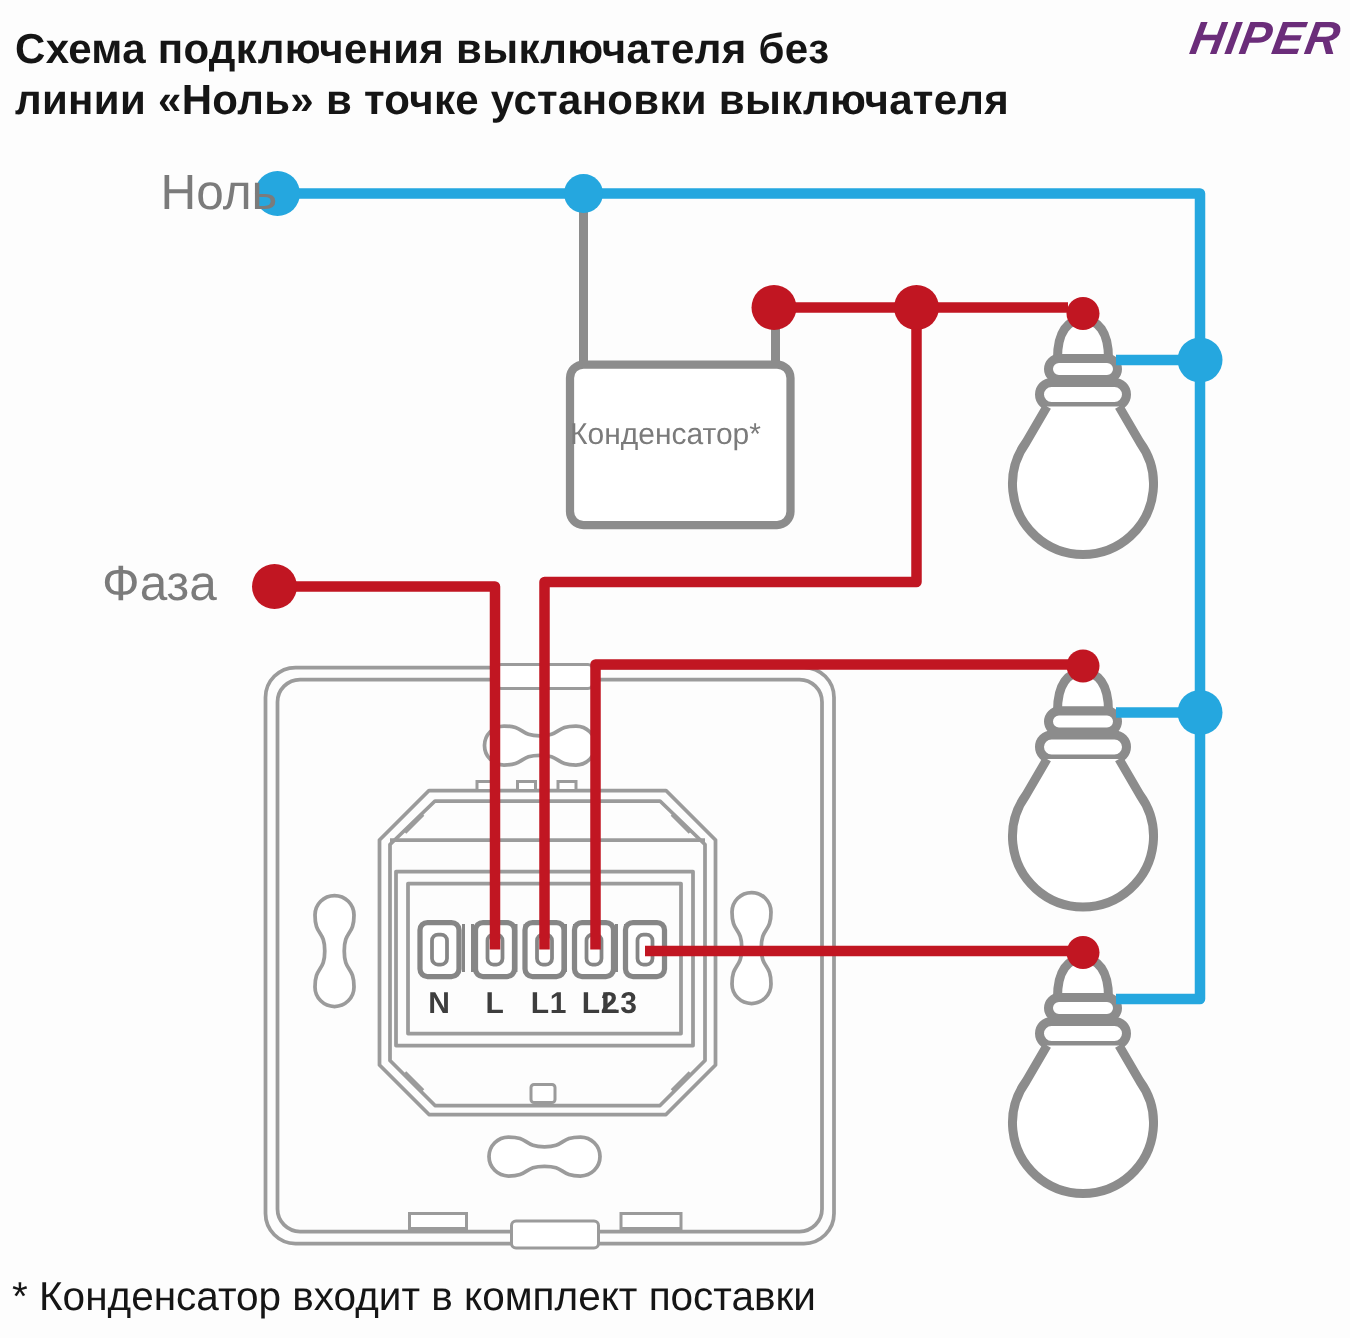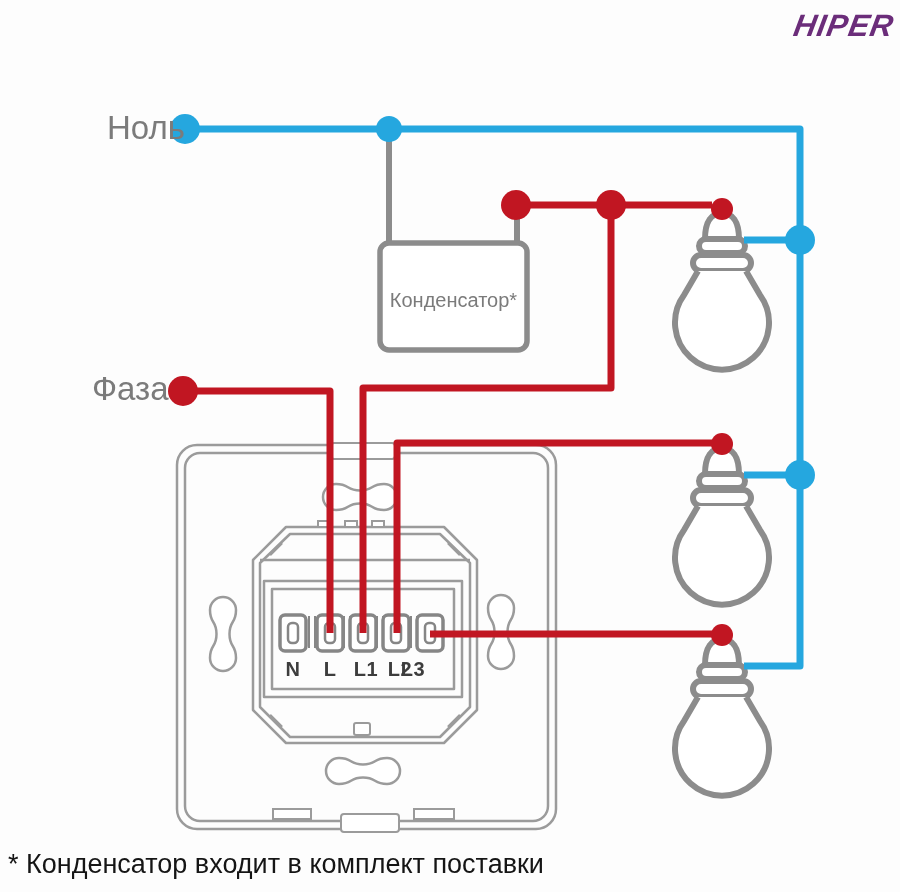--- a/index.html
+++ b/index.html
@@ -33,23 +33,23 @@
     letter-spacing:0.2px;
   }
   .logo{
     right:6px;top:8px;
     font-size:31px;font-weight:bold;font-style:italic;
     color:var(--c-logo,#6b2d7a);
     transform:skewX(-10deg);letter-spacing:1px;
   }
   .lbl{font-size:33px;color:var(--c-label,#7b7b7b);}
   .lbl-neutral{left:86px;top:109px;margin-left:21px;}
-  .lbl-phase{left:92px;top:370px;}
+  .lbl-phase{left:68px;top:370px;}
   .lbl-cap{
-    left:380px;top:289px;width:147px;text-align:center;
+    left:380px;top:279px;width:147px;
     font-size:20px;color:var(--c-label,#7b7b7b);
   }
   .term-lbl{
     position:absolute;top:658px;transform:translateX(-50%);
     font-size:20px;font-weight:600;color:#3d3d3d;letter-spacing:0.5px;
   }
   .footnote{
     left:8px;top:849px;width:880px;
     font-size:27px;font-weight:normal;color:var(--c-text,#151515);
   }
@@ -160,20 +160,22 @@
     <path class="wire-red" d="M363,633 V388 H611 V205"></path>
     <path class="wire-red" d="M516,205 H712"></path>
     <path class="wire-red" d="M397,633 V443 H712"></path>
     <path class="wire-red" d="M430,634 H712"></path>
     <circle class="dot-red" cx="183" cy="391" r="15"></circle>
     <circle class="dot-red" cx="516" cy="205" r="15"></circle>
     <circle class="dot-red" cx="611" cy="205" r="15"></circle>
   </g>
 </svg>
 
+<div class="txt title">Схема подключения выключателя без
+линии «Ноль» в точке установки выключателя</div>
 <div class="txt logo">HIPER</div>
 <div class="txt lbl lbl-neutral">Ноль</div>
 <div class="txt lbl lbl-phase">Фаза</div>
 <div class="txt lbl-cap">Конденсатор*</div>
 <span class="term-lbl" style="left:293px">N</span>
 <span class="term-lbl" style="left:330px">L</span>
 <span class="term-lbl" style="left:366px">L1</span>
 <span class="term-lbl" style="left:400px">L2</span>
 <span class="term-lbl" style="left:413px">L3</span>
 <div class="txt footnote">* Конденсатор входит в комплект поставки</div>

